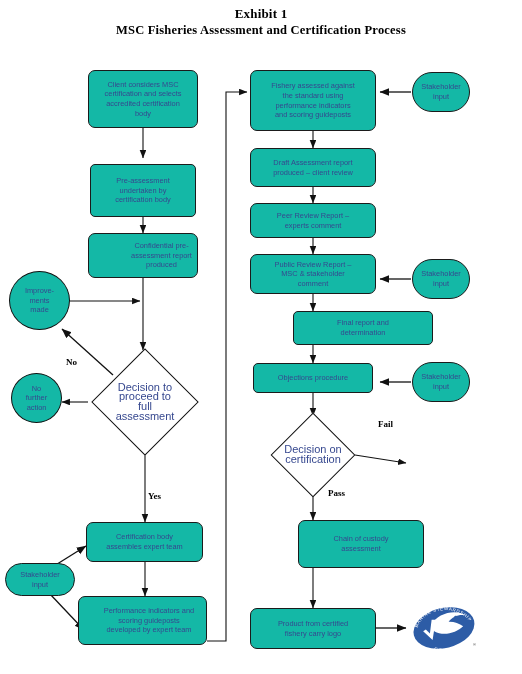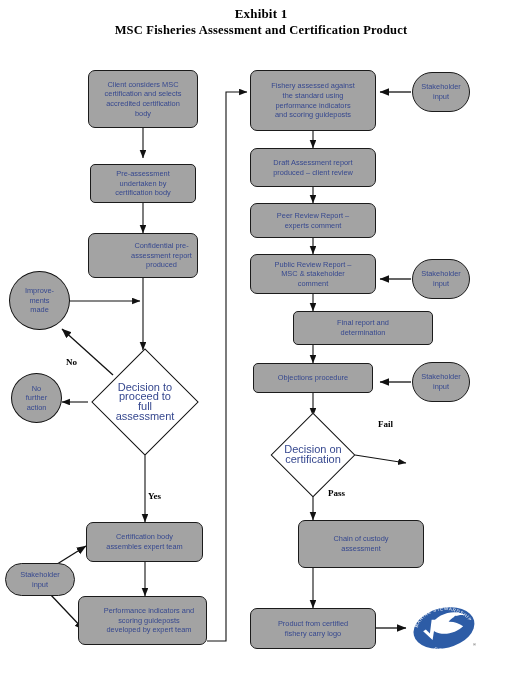--- a/index.html
+++ b/index.html
@@ -23,21 +23,21 @@
   
   .node{
     position:absolute;
     box-sizing:border-box;
     display:flex;align-items:center;justify-content:center;
     text-align:center;
     color:#36488f;
     font-size:7.4px;
     line-height:9.6px;
     padding:2px 3px;
-    background:#a3a3a3;
+    background:#14b8a6;
   }
   .node span{display:block;width:100%;white-space:pre-line;}
 
   .rbox{
     border:1.1px solid #1b1b1b;
     border-radius:7px;
   }
   .rbox.sq{border-radius:5px;}
   .pill{
     border:1.1px solid #1b1b1b;
@@ -80,21 +80,21 @@
   
   .logo{position:absolute;}
 </style>
 </head>
 <body>
 
 <div id="root">
 
   <div class="title-block">
     <div class="title-line1">Exhibit 1</div>
-    <div class="title-line2">MSC Fisheries Assessment and Certification Product</div>
+    <div class="title-line2">MSC Fisheries Assessment and Certification Process</div>
   </div>
 
   <svg id="wires" viewBox="0 0 522 674" width="522" height="674">
     <defs>
       <marker id="ah" markerWidth="9" markerHeight="9" refX="7.2" refY="3" orient="auto">
         <path d="M0,0 L7.5,3 L0,6 z" fill="#111"></path>
       </marker>
       <marker id="ahs" markerWidth="8" markerHeight="8" refX="6.4" refY="2.6" orient="auto">
         <path d="M0,0 L6.6,2.6 L0,5.2 z" fill="#111"></path>
       </marker>
@@ -140,21 +140,21 @@
     <line x1="376" y1="628" x2="406" y2="628" stroke="#111" stroke-width="1.3" marker-end="url(#ah)"></line>
   </svg>
 
   <div class="node rbox" style="left:88px;top:70px;width:110px;height:58px;">
     <span>Client considers MSC
 certification and selects
 accredited certification
 body</span>
   </div>
 
-  <div class="node rbox sq" style="left:90px;top:164px;width:106px;height:39px;">
+  <div class="node rbox sq" style="left:90px;top:164px;width:106px;height:53px;">
     <span>Pre-assessment
 undertaken by
 certification body</span>
   </div>
 
   <div class="node rbox" style="left:88px;top:233px;width:110px;height:45px;padding-left:40px;">
     <span>Confidential pre-
 assessment report
 produced</span>
   </div>

